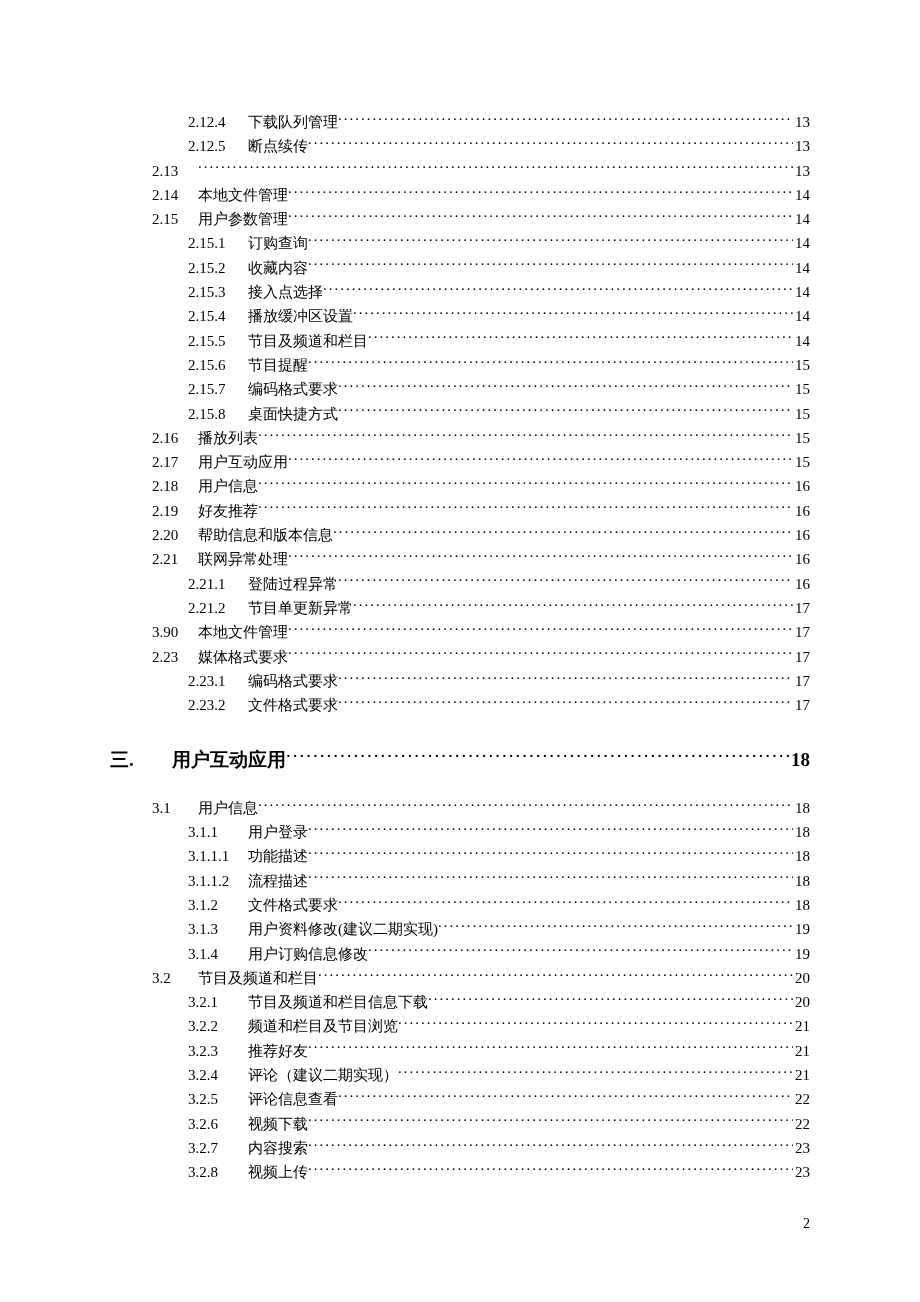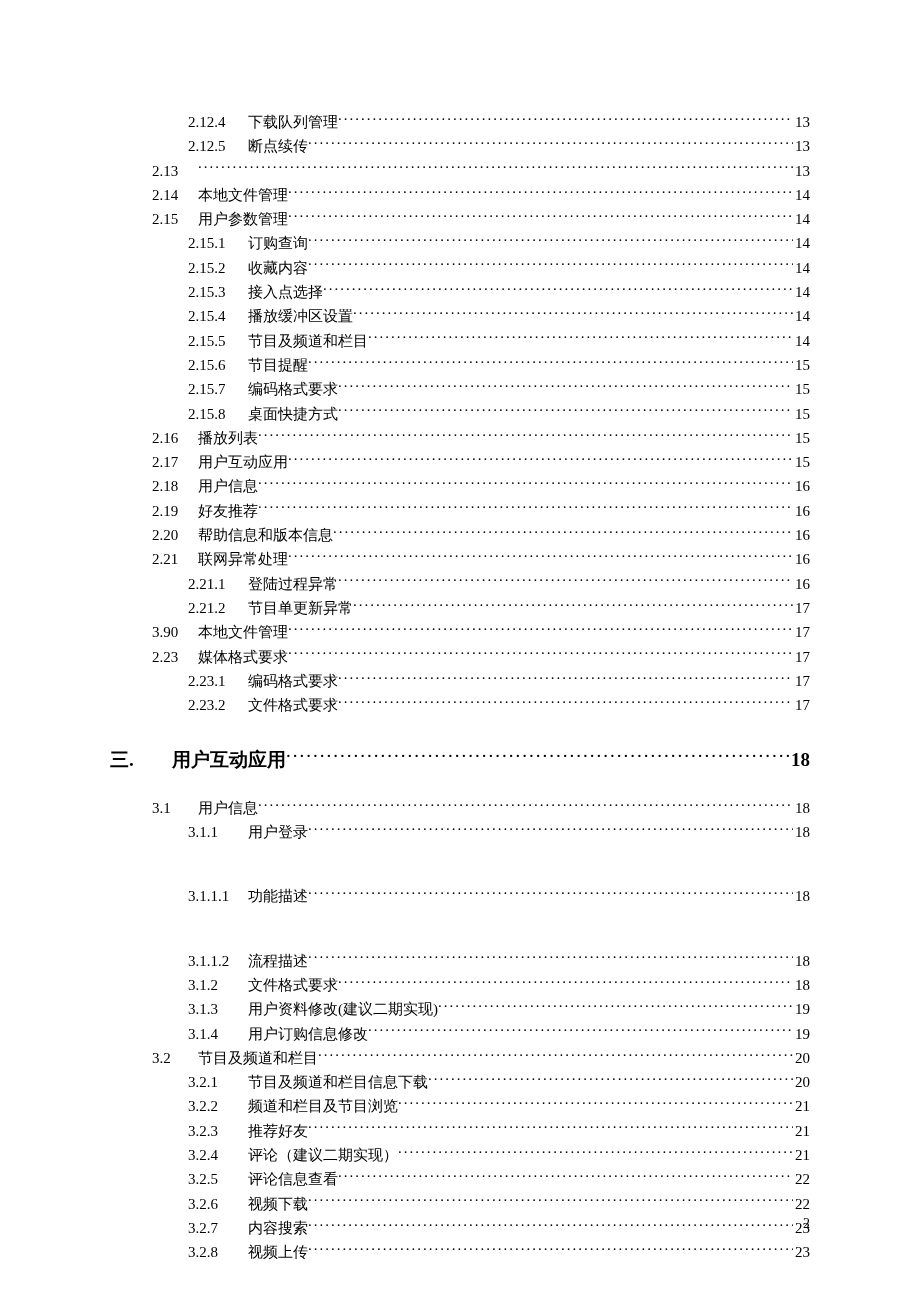--- a/index.html
+++ b/index.html
@@ -19,21 +19,21 @@
   }
   .toc-line {
     display: flex;
     align-items: baseline;
     font-size: 15px;
     line-height: 1.62;
     white-space: nowrap;
   }
   .toc-line.l2 { padding-left: 42px; }
   .toc-line.l3 { padding-left: 78px; }
-  .toc-line.l4 { padding-left: 78px; margin-top: 40px; }
+  .toc-line.l4 { padding-left: 78px; }
   .toc-line.l1 {
     font-size: 19px;
     font-weight: bold;
     margin-top: 28px;
     margin-bottom: 20px;
     line-height: 1.6;
   }
   .toc-num {
     margin-right: 18px;
     flex-shrink: 0;

